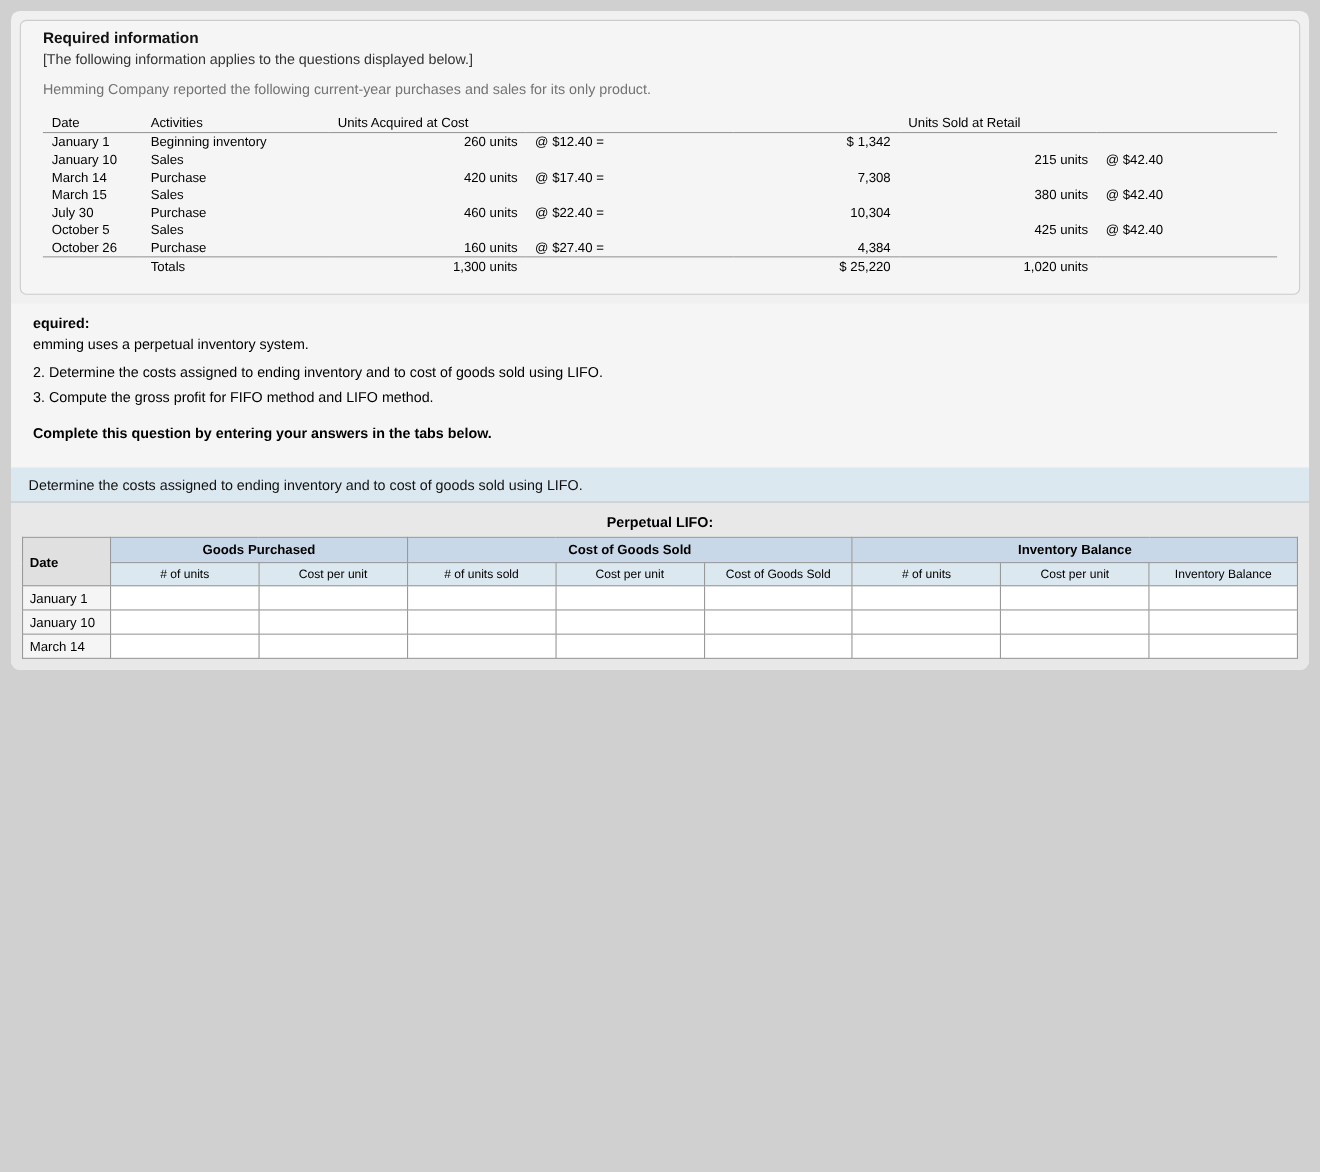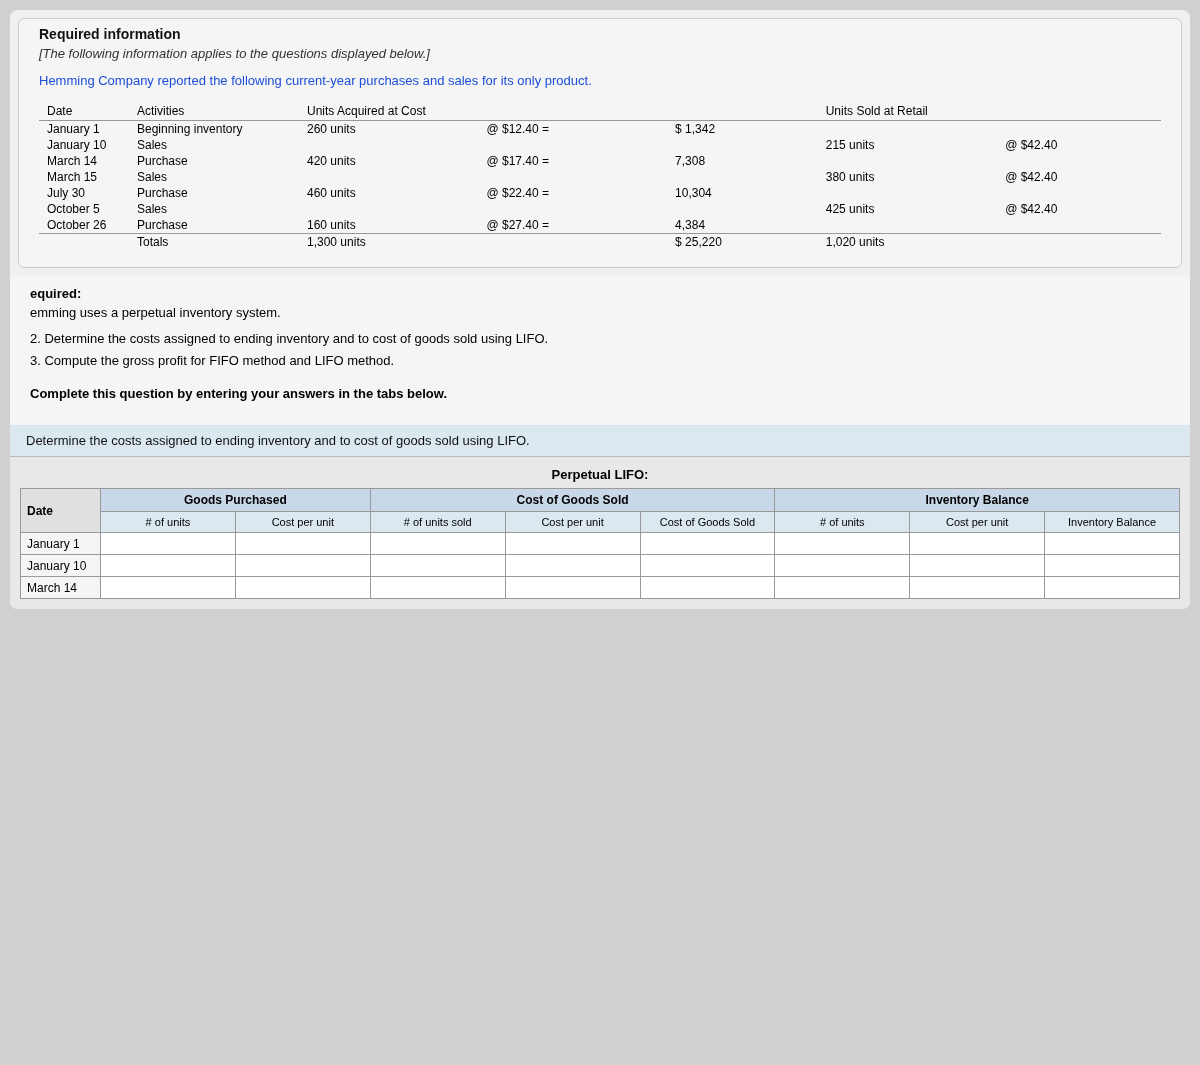--- a/index.html
+++ b/index.html
@@ -21,28 +21,27 @@
       margin: 8px;
       padding: 7px 20px;
     }
     .required-info-title {
       font-size: 14px;
       font-weight: bold;
       margin-bottom: 4px;
       color: #111;
     }
     .subtitle {
-      font-style: italic;
       font-size: 13px;
       color: #333;
       margin-bottom: 12px;
     }
     .intro-text {
       font-size: 13px;
-      color: #1d4ed8;
+      color: #737373;
       margin-bottom: 14px;
     }
     .data-table {
       border-collapse: collapse;
       width: 100%;
       margin-bottom: 10px;
     }
     .data-table th {
       font-weight: normal;
       font-size: 12px;
@@ -53,21 +52,21 @@
     .data-table td {
       font-size: 12px;
       padding: 1px 8px;
       vertical-align: top;
     }
     .col-header {
       text-align: center;
       font-size: 12px;
       border-bottom: 1px solid #aaa;
     }
-    .text-right { }
+    .text-right { text-align: right; }
     .totals-row td {
       border-top: 1px solid #999;
       font-weight: normal;
     }
 
     .middle-section {
       padding: 10px 20px;
       background: #f5f5f5;
     }
     .required-label {

